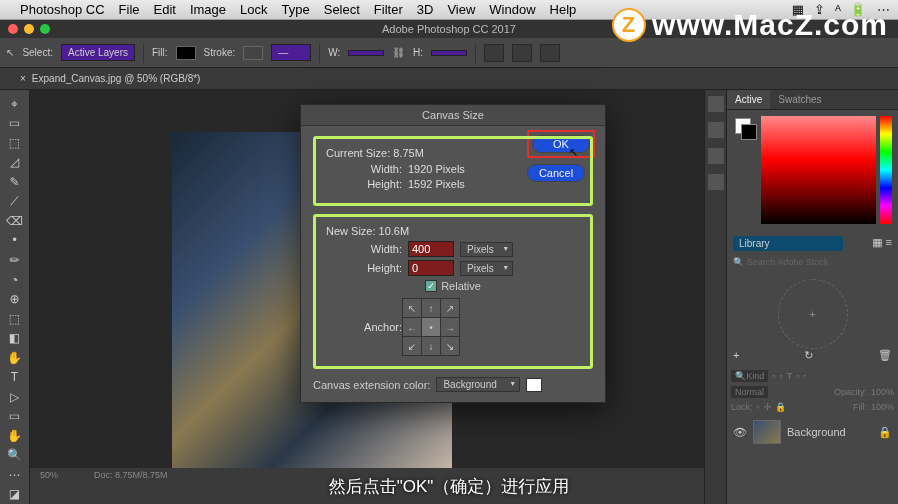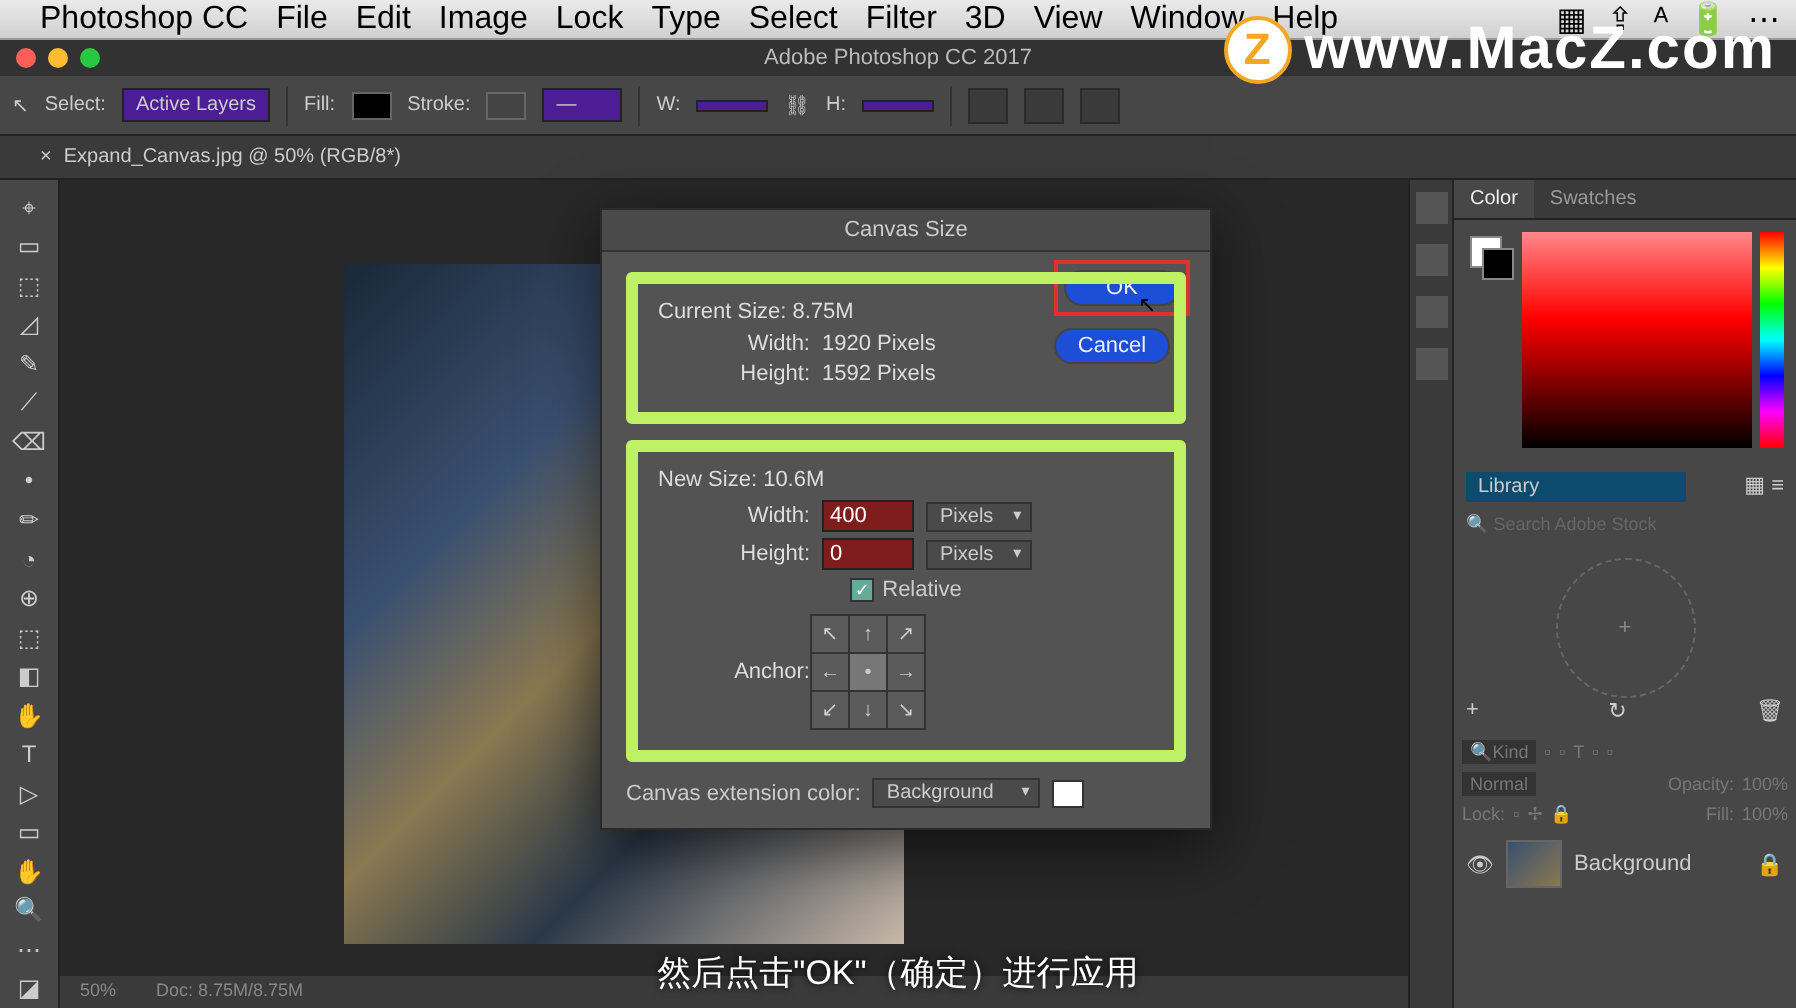--- a/index.html
+++ b/index.html
@@ -1,19 +1,19 @@
 <!DOCTYPE html>
 <html><head>
 <meta charset="utf-8">
 <style>
 * { margin: 0; padding: 0; box-sizing: border-box; font-family: -apple-system, "Helvetica Neue", Arial, sans-serif; }
 body { background: #323232; width: 898px; height: 504px; overflow: hidden; position: relative; color: #ccc; font-size: 11px; }
 
 
-.mac-menu { height: 20px; background: linear-gradient(#eaeaea, #d0d0d0); display: flex; align-items: center; padding: 0 8px; color: #000; font-size: 16px; border-bottom: 1px solid #999; }
+.mac-menu { height: 20px; background: linear-gradient(#eaeaea, #d0d0d0); display: flex; align-items: center; padding: 0 8px; color: #000; font-size: 13px; border-bottom: 1px solid #999; }
 .mac-menu .apple { font-size: 14px; margin-right: 12px; }
 .mac-menu .item { margin-right: 14px; cursor: default; }
 .mac-menu .spacer { flex: 1; }
 .mac-menu .right-icons span { margin-left: 10px; }
 
 
 .traffic { position: absolute; top: 24px; left: 8px; display: flex; gap: 6px; }
 .traffic .dot { width: 10px; height: 10px; border-radius: 50%; }
 .traffic .r { background: #ff5f57; }
 .traffic .y { background: #febc2e; }
@@ -67,21 +67,21 @@
 .layers-panel .dd { background: #333; padding: 1px 4px; flex: 0 0 auto; }
 .layers-panel .layer { display: flex; align-items: center; gap: 6px; padding: 4px 2px; margin-top: 4px; }
 .layers-panel .eye { width: 14px; }
 .layers-panel .thumb { width: 28px; height: 24px; background: linear-gradient(135deg,#3a5070,#8a7850); border: 1px solid #666; }
 .layers-panel .lock { margin-left: auto; color: #999; }
 
 
 .dialog { position: absolute; left: 300px; top: 104px; width: 306px; background: #535353; border: 1px solid #2a2a2a; box-shadow: 0 8px 30px rgba(0,0,0,0.6); }
 .dialog .d-title { text-align: center; padding: 4px; background: #4a4a4a; border-bottom: 1px solid #333; font-size: 11px; }
 .dialog .d-body { padding: 10px 12px; font-size: 11px; position: relative; }
-.dialog .fieldset { border: 6px solid #bef264; border-radius: 3px; padding: 8px 10px 10px; margin-bottom: 8px; position: relative; }
+.dialog .fieldset { border: 3px solid #bef264; border-radius: 3px; padding: 8px 10px 10px; margin-bottom: 8px; position: relative; }
 .dialog .legend { font-size: 11px; color: #ddd; margin-bottom: 4px; }
 .dialog .row { display: flex; align-items: center; margin: 3px 0; gap: 6px; }
 .dialog .lbl { width: 76px; text-align: right; color: #ddd; }
 .dialog .val { color: #ddd; }
 .dialog .inp { width: 46px; background: #7f1d1d; border: 1px solid #222; color: #fff; padding: 1px 3px; font-size: 11px; }
 .dialog .unit { background: #4a4a4a; border: 1px solid #333; padding: 1px 18px 1px 6px; font-size: 10px; position: relative; }
 .dialog .unit:after { content: "▾"; position: absolute; right: 4px; font-size: 8px; }
 .dialog .chk { display: flex; align-items: center; justify-content: center; gap: 4px; margin: 4px 0 6px; }
 .dialog .chk .box { width: 12px; height: 12px; background: #6a9; border: 1px solid #333; display: flex; align-items: center; justify-content: center; font-size: 9px; color: #fff; }
 .dialog .anchor { display: flex; align-items: center; }
@@ -95,21 +95,21 @@
 .dialog .buttons .ok-wrap { border: 2px solid #e03030; padding: 3px; }
 .dialog .buttons button { width: 58px; padding: 2px 0; background: #1d4ed8; border: 1px solid #444; border-radius: 10px; color: #eee; font-size: 11px; cursor: pointer; }
 .cursor { position: absolute; top: 10px; left: 36px; font-size: 11px; color: #000; pointer-events: none; }
 
 
 .watermark { position: absolute; top: 8px; right: 10px; font-size: 30px; font-weight: 600; color: #fff; letter-spacing: 1px; display: flex; align-items: center; gap: 6px; }
 .watermark .z { width: 34px; height: 34px; border-radius: 50%; background: #fff; color: #f5a623; display: flex; align-items: center; justify-content: center; font-weight: bold; font-size: 22px; border: 2px solid #f5a623; }
 
 
 .subtitle { position: absolute; bottom: 6px; left: 0; right: 0; text-align: center; font-size: 17px; color: #fff; font-weight: 500; text-shadow: 0 0 4px #000; }
-.status { position: absolute; bottom: 0; left: 30px; right: 194px; height: 16px; background: #3a3a3a; font-size: 9px; color: #888; padding: 2px 10px; display: flex; gap: 20px; }
+.status { position: absolute; bottom: 0; left: 30px; right: 194px; height: 36px; background: #3a3a3a; font-size: 9px; color: #888; padding: 2px 10px; display: flex; gap: 36px; }
 </style>
 </head>
 <body>
 
 <div class="mac-menu">
   <span class="apple"></span>
   <span class="item">Photoshop CC</span>
   <span class="item">File</span>
   <span class="item">Edit</span>
   <span class="item">Image</span>
@@ -193,21 +193,21 @@
 
   <div class="right-docks">
     <div class="ico"></div>
     <div class="ico"></div>
     <div class="ico"></div>
     <div class="ico"></div>
   </div>
 
   <div class="panels">
     <div class="panel-tabs">
-      <div class="t active">Color</div>
+      <div class="t active">Active</div>
       <div class="t">Swatches</div>
     </div>
     <div class="color-panel">
       <div class="fgbg">
         <div class="fg"></div>
         <div class="bg"></div>
       </div>
       <div class="picker"></div>
       <div class="hue"></div>
     </div>

